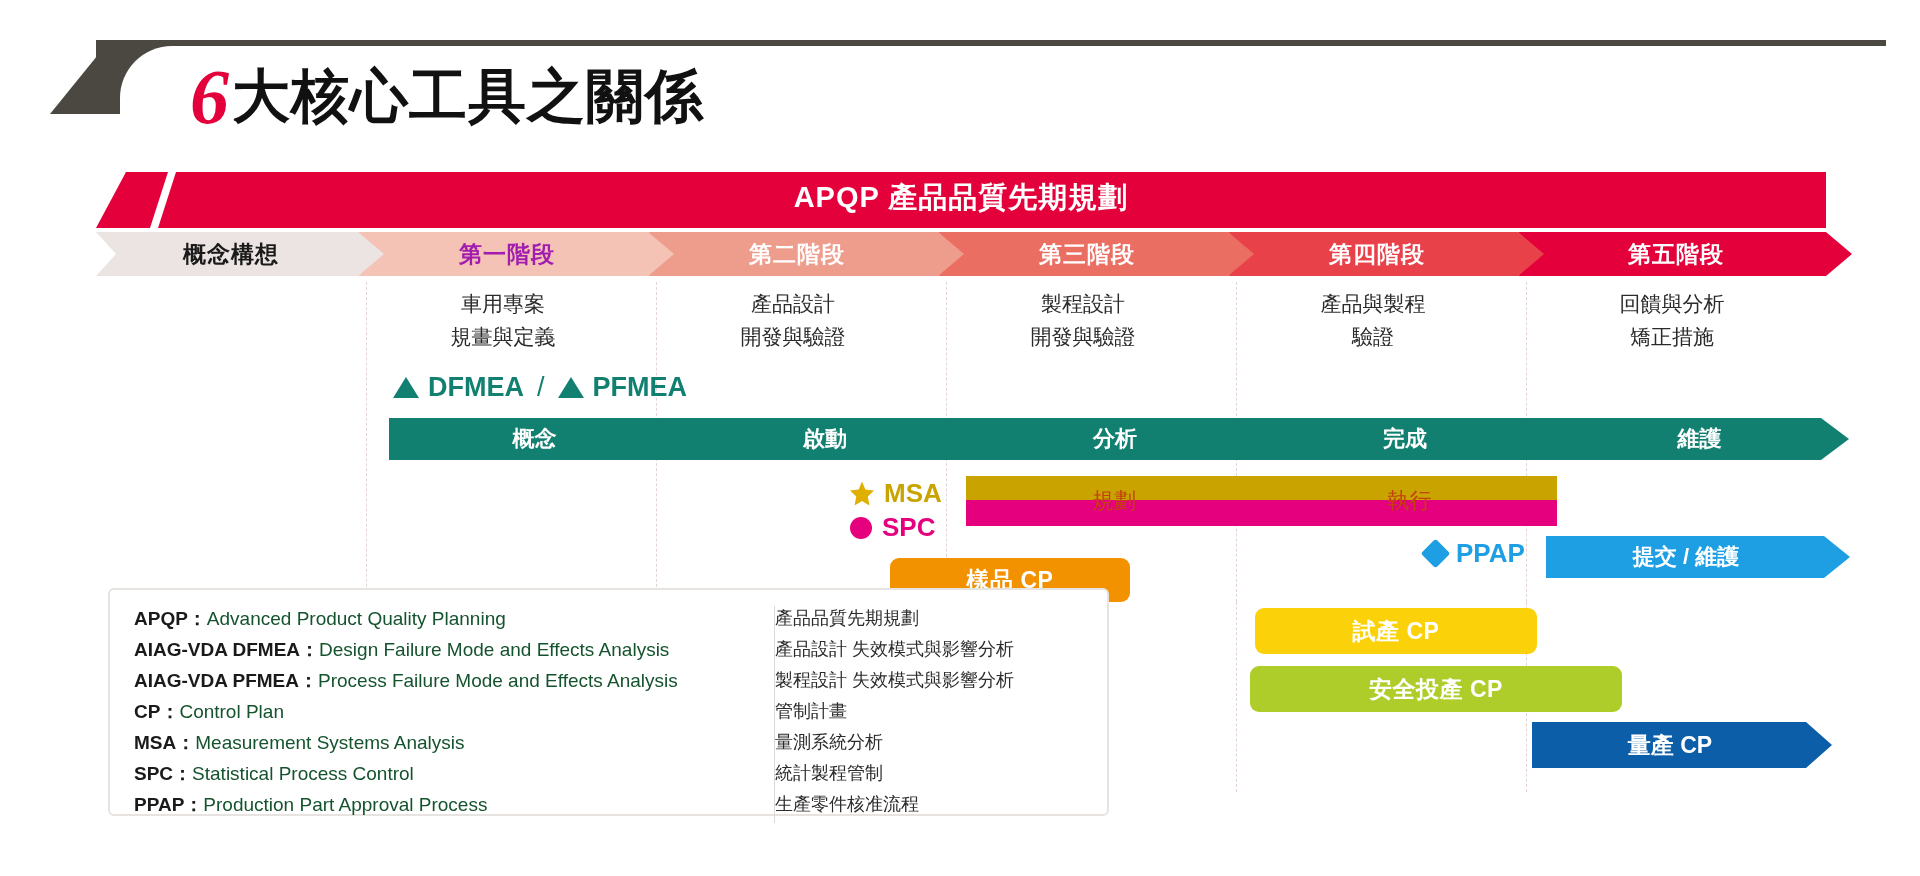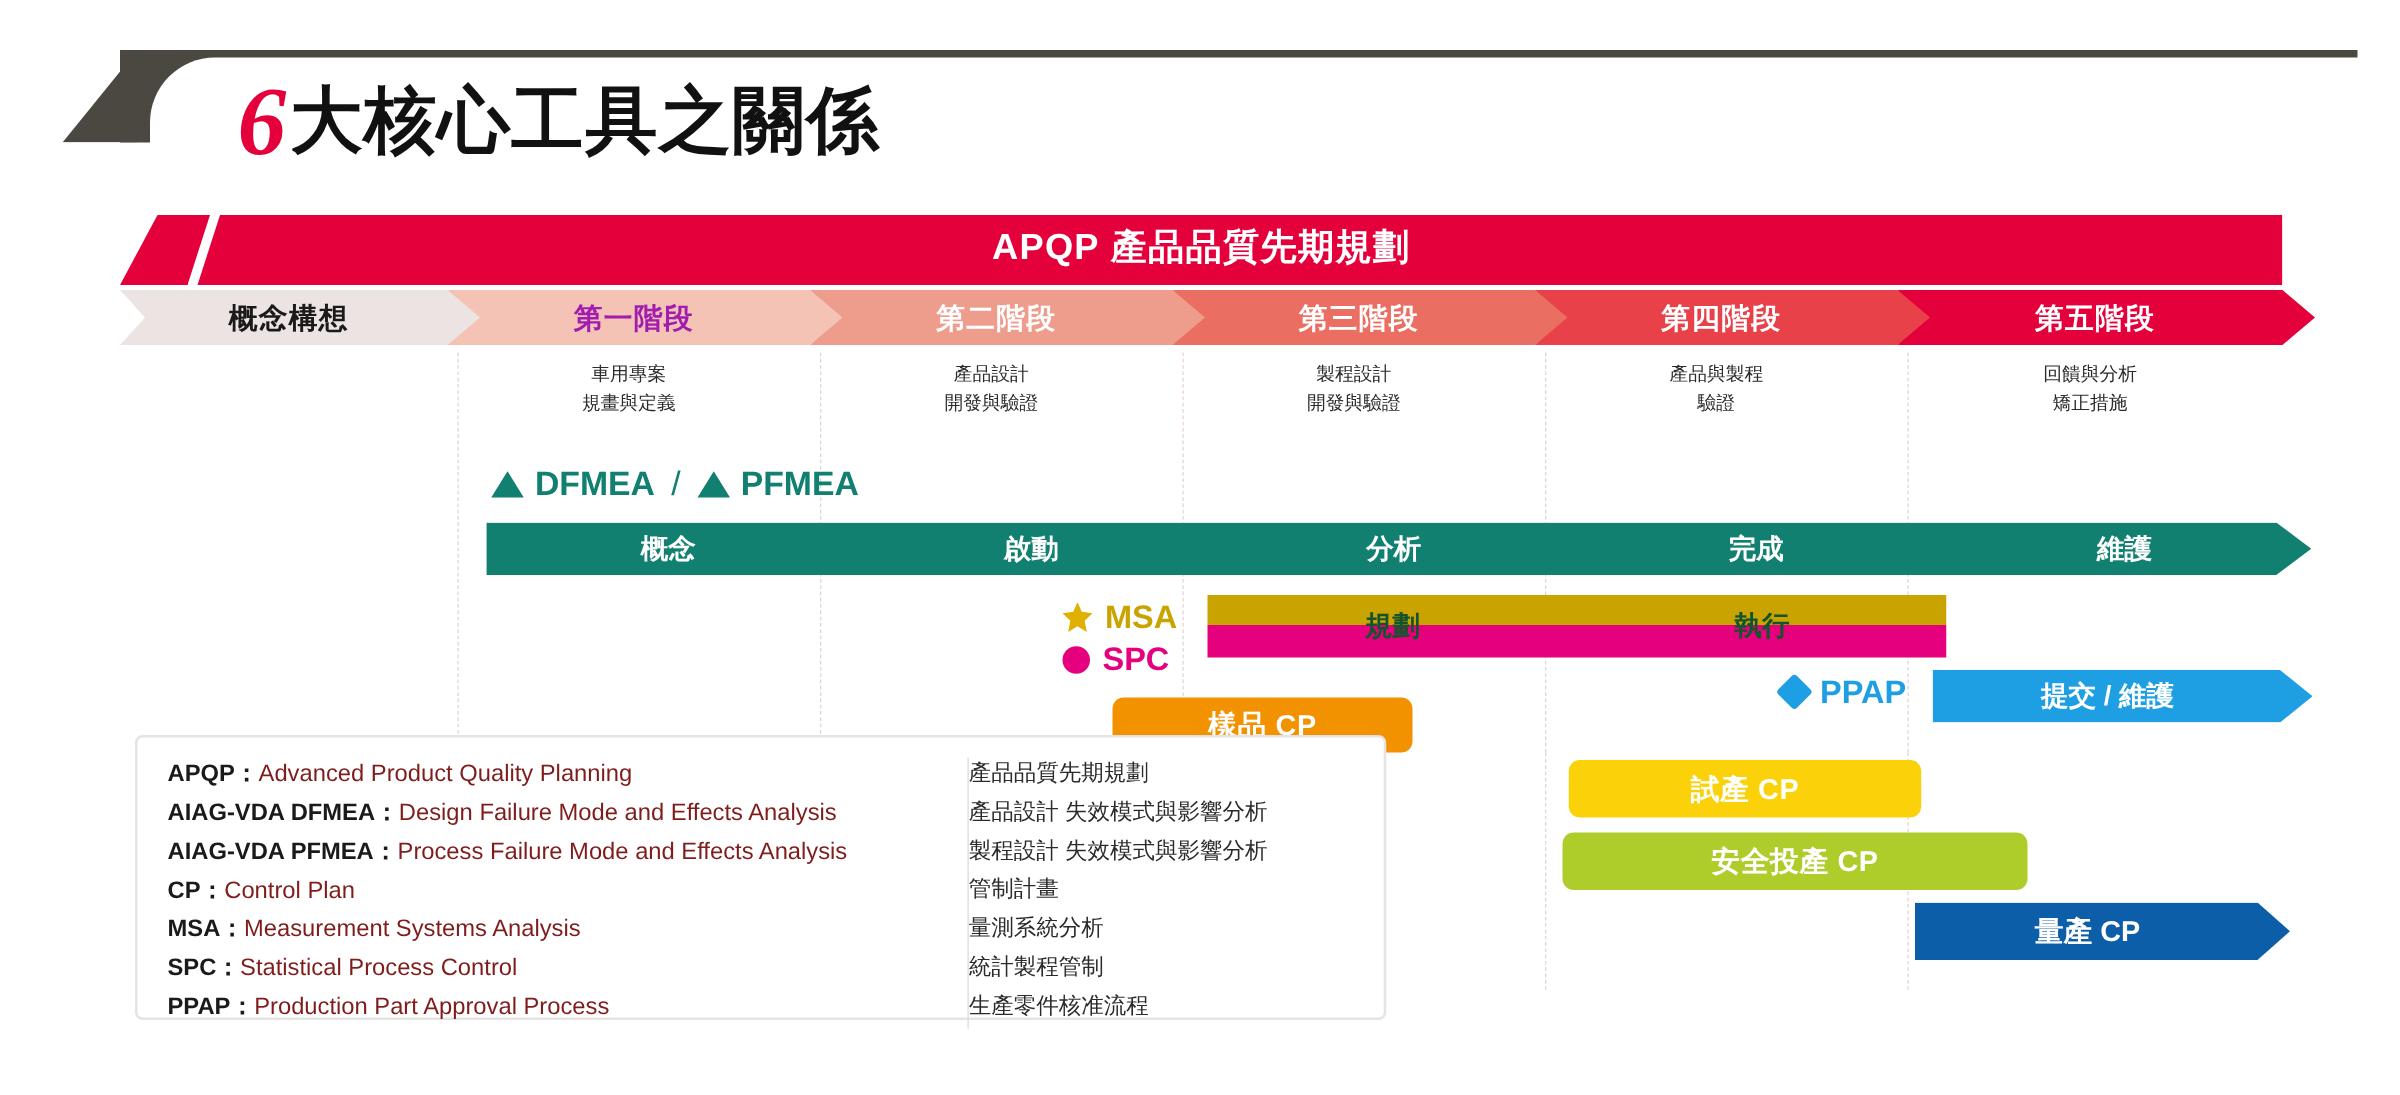--- a/index.html
+++ b/index.html
@@ -28,21 +28,21 @@
   
   .chev-row{position:absolute;left:96px;top:232px;width:1730px;height:44px;}
   .chev{position:absolute;top:0;height:44px;display:flex;align-items:center;justify-content:center;
       font-size:23px;font-weight:700;letter-spacing:1px;}
   .chev span{position:relative;z-index:2;}
 
   
   .vsep{position:absolute;width:0;border-left:1px dashed #e3d4d4;}
 
   
-  .desc{position:absolute;text-align:center;font-size:15px;color:#2b2b2b;line-height:1.55;}
+  .desc{position:absolute;text-align:center;font-size:21px;color:#2b2b2b;line-height:1.55;}
 
   
   .fmea-label{position:absolute;left:393px;top:372px;display:flex;align-items:center;gap:9px;
       color:#128070;font-size:27px;font-weight:700;}
   .tri{width:0;height:0;border-left:13px solid transparent;border-right:13px solid transparent;
       border-bottom:21px solid #128070;display:inline-block;}
   .slash{color:#128070;font-weight:400;margin:0 4px;}
 
   
   .teal-bar{position:absolute;left:389px;top:418px;width:1460px;height:42px;background:#128070;
@@ -56,21 +56,21 @@
   .spc-label{position:absolute;left:850px;top:512px;display:flex;align-items:center;gap:10px;
       color:#e5007d;font-size:26px;font-weight:700;}
   .star{width:24px;height:24px;background:#e0b000;display:inline-block;
       clip-path:polygon(50% 0%,64% 33%,100% 38%,74% 63%,81% 100%,50% 81%,19% 100%,26% 63%,0 38%,36% 33%);}
   .dot{width:22px;height:22px;border-radius:50%;background:#e5007d;display:inline-block;}
 
   
   .gold-bar{position:absolute;left:966px;top:476px;width:591px;height:24px;background:#c9a400;}
   .mag-bar{position:absolute;left:966px;top:500px;width:591px;height:26px;background:#e5007d;}
   .gm-text{position:absolute;top:481px;height:40px;display:flex;align-items:center;justify-content:center;
-      color:#14532d;font-size:22px;font-weight:700;z-index:4;}
+      color:#c2410c;font-size:22px;font-weight:400;z-index:4;}
 
   
   .pill{position:absolute;border-radius:9px;display:flex;align-items:center;justify-content:center;
       color:#fff;font-size:23px;font-weight:700;letter-spacing:.5px;}
 
   
   .ppap-label{position:absolute;left:1425px;top:538px;display:flex;align-items:center;gap:10px;
       color:#1e9fe3;font-size:26px;font-weight:700;}
   .diamond{width:21px;height:21px;background:#1e9fe3;transform:rotate(45deg);display:inline-block;border-radius:3px;}
 
@@ -88,21 +88,21 @@
 
   
   .legend{position:absolute;left:108px;top:588px;width:1001px;height:228px;border:2px solid #e6e3e0;
       border-radius:6px;background:#fff;}
   .legend-inner{position:absolute;left:24px;top:16px;display:flex;}
   .legend-left{width:640px;}
   .legend-right{width:300px;border-left:1px solid #ddd9d6;}
   .lg-row{display:flex;align-items:baseline;height:31px;font-size:19px;color:#2b2b2b;white-space:nowrap;}
   .lg-abbr{font-weight:700;color:#1a1a1a;}
   .lg-colon{font-weight:700;color:#1a1a1a;}
-  .lg-full{color:#7f1d1d;}
+  .lg-full{color:#14532d;}
   .lg-zh{height:31px;font-size:18px;color:#2b2b2b;white-space:nowrap;}
 </style>
 </head>
 <body>
 
 <div id="stage">
 
   <div class="ribbon-dark"></div>
   <div class="title-card2"></div>
   <div class="page-title">

